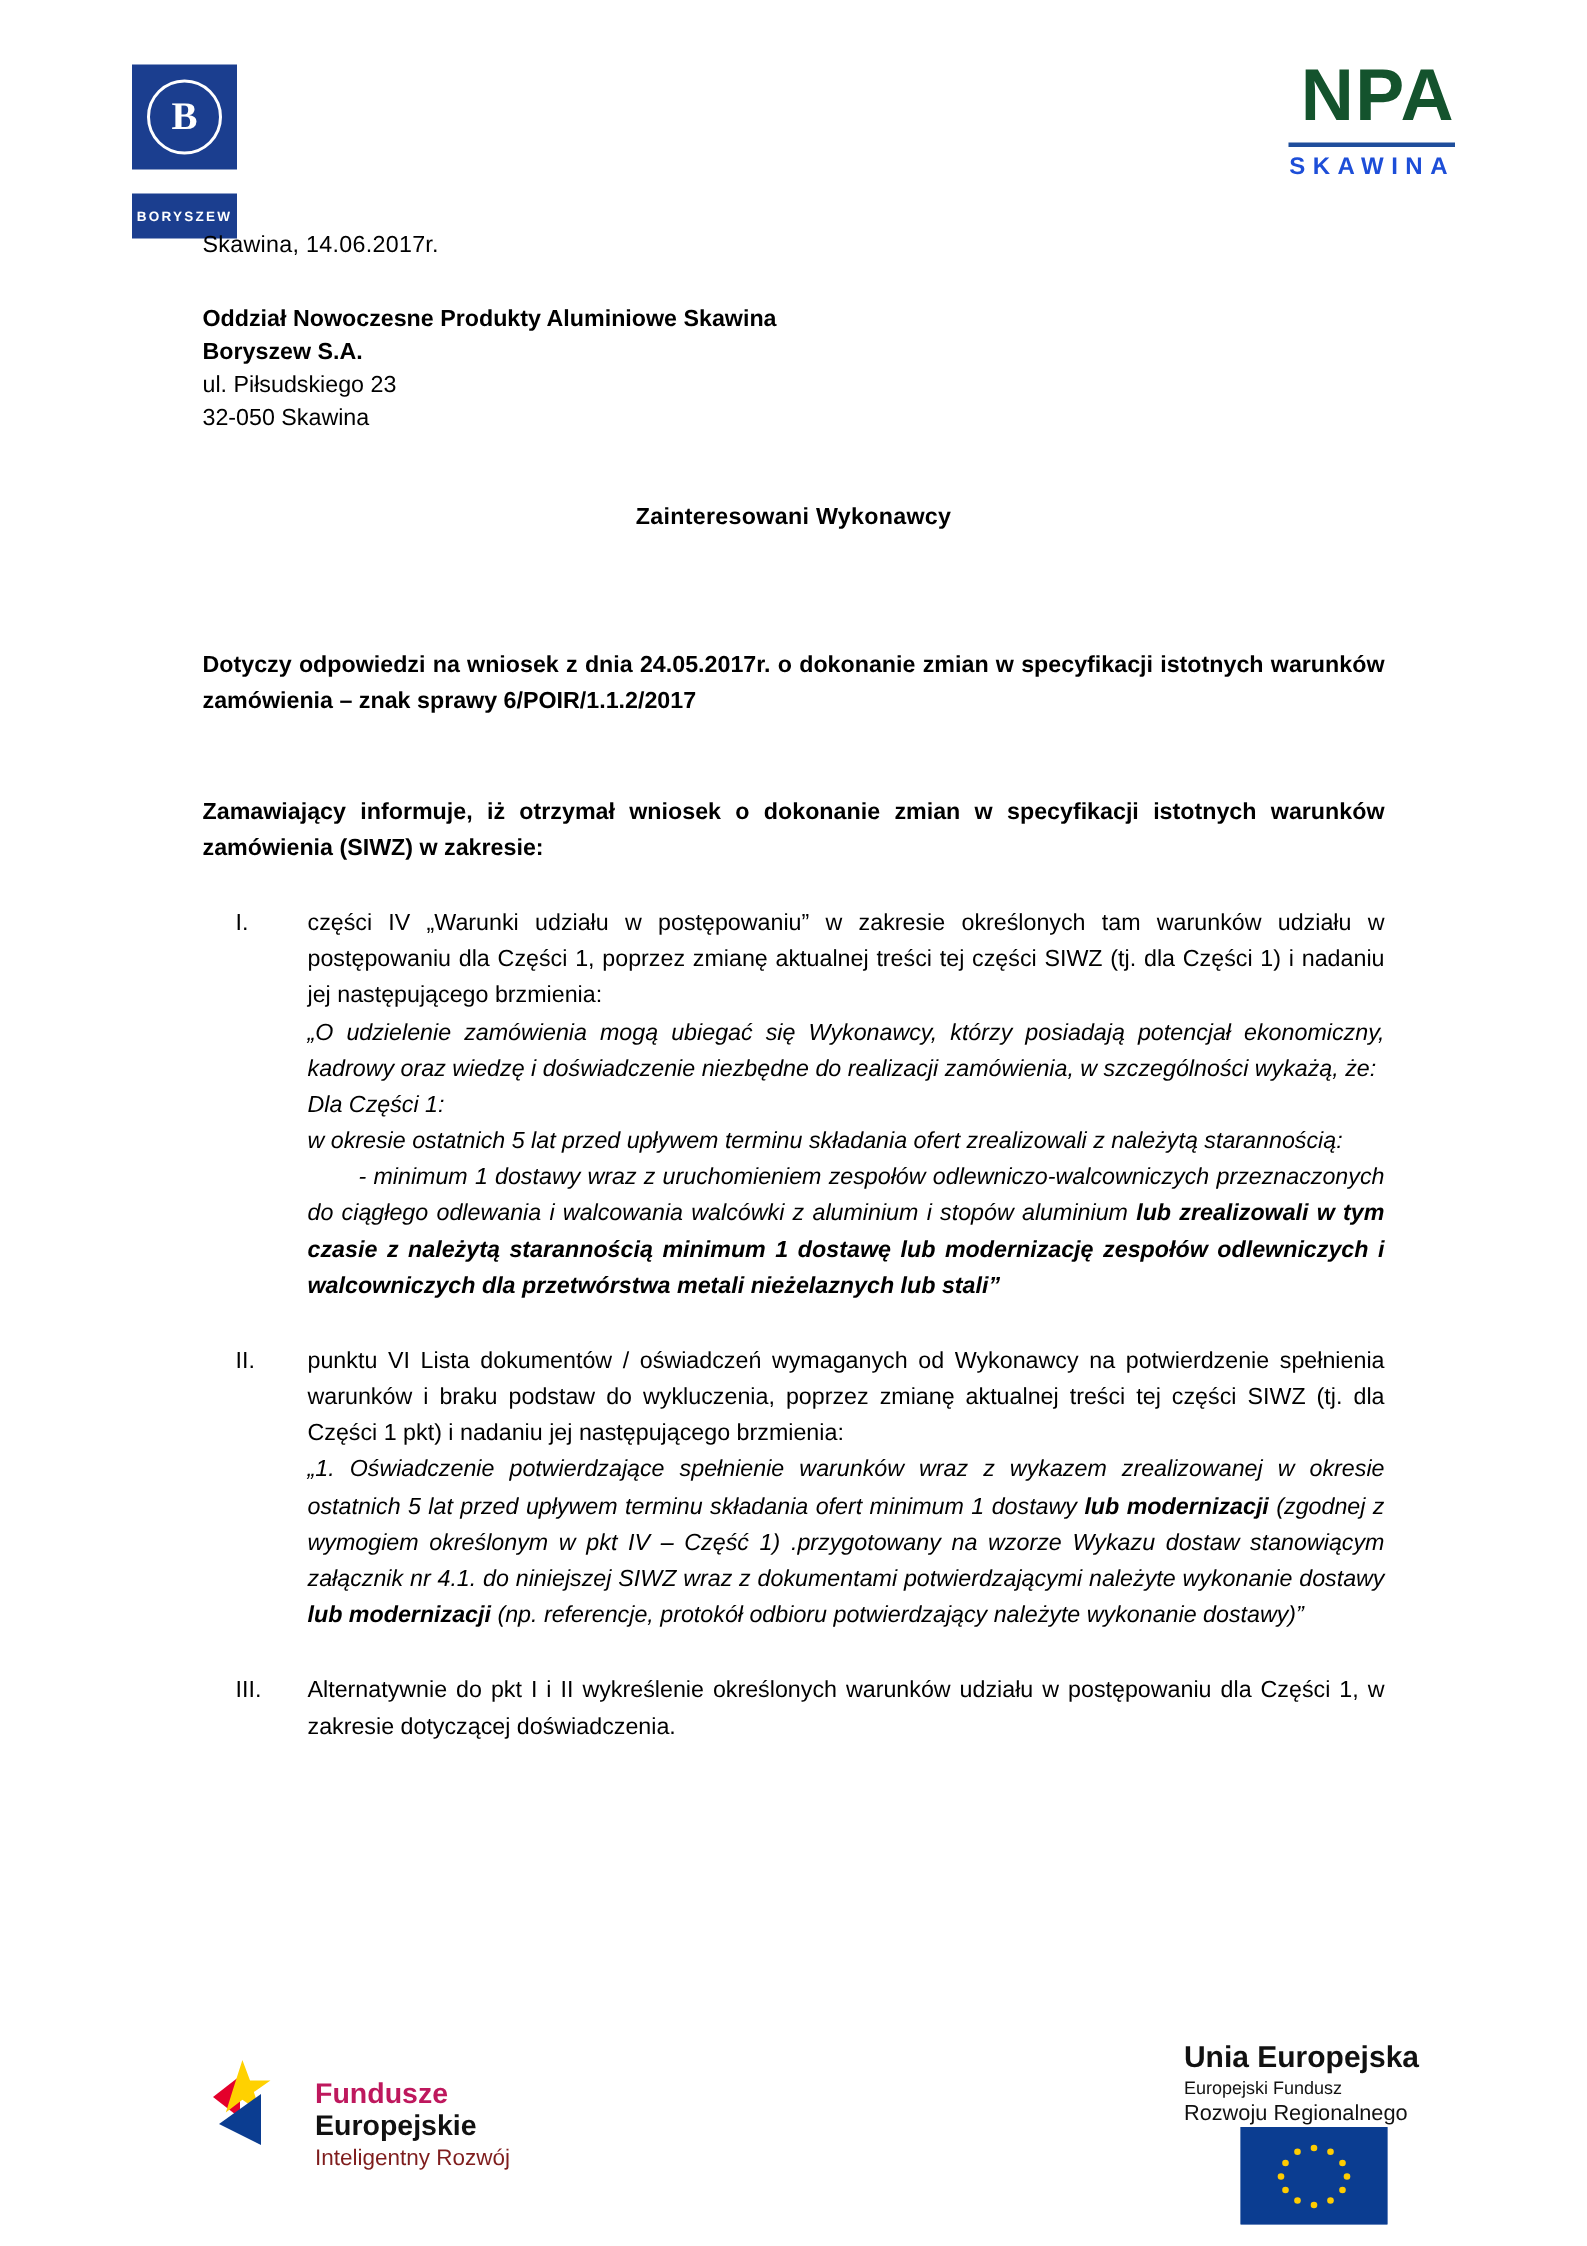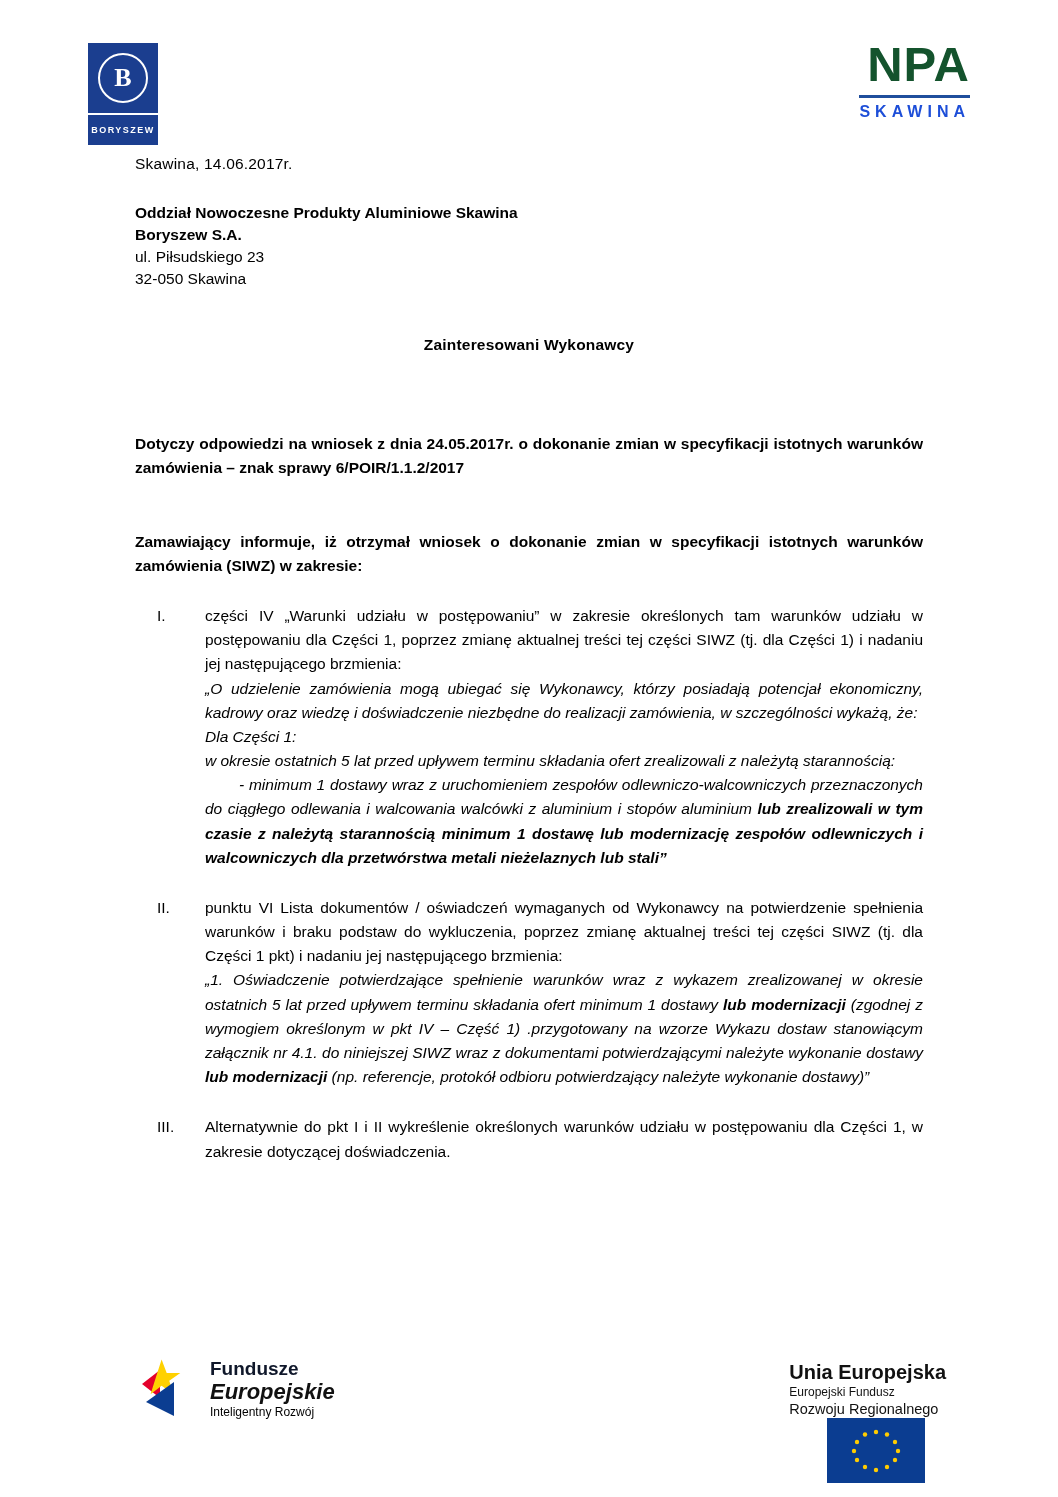--- a/index.html
+++ b/index.html
@@ -49,21 +49,21 @@
     color: #ffffff;
     font-size: 26px;
     font-weight: bold;
     font-family: "Liberation Serif", serif;
     letter-spacing: 0;
   }
   .logo-boryszew .bx-bot {
     width: 70px;
     height: 30px;
     background: #1b3e8f;
-    margin-top: 2px;
+    margin-top: 16px;
     display: flex;
     align-items: center;
     justify-content: center;
   }
   .logo-boryszew .bx-bot span {
     color: #ffffff;
     font-size: 9px;
     font-weight: bold;
     letter-spacing: 1.5px;
   }
@@ -178,23 +178,23 @@
   }
   .fe-mark {
     position: relative;
     width: 58px;
     height: 62px;
     margin-right: 12px;
   }
   .fe-text {
     line-height: 1.12;
   }
-  .fe-text .l1 { font-size: 19px; font-weight: bold; color: #0f172a; }
-  .fe-text .l2 { font-size: 22px; font-weight: bold; color: #111; font-style: italic; }
-  .fe-text .l3 { font-size: 12px; color: #000000; margin-top: 2px; }
+  .fe-text .l1 { font-size: 19px; font-weight: bold; color: #be185d; margin-top: 28px; }
+  .fe-text .l2 { font-size: 19px; font-weight: bold; color: #111; }
+  .fe-text .l3 { font-size: 15px; color: #7f1d1d; margin-top: 2px; }
 
   .ue-logo {
     position: absolute;
     right: 96px;
     top: 10px;
     display: flex;
     align-items: center;
     flex-direction: column;
   }
   .ue-text {

